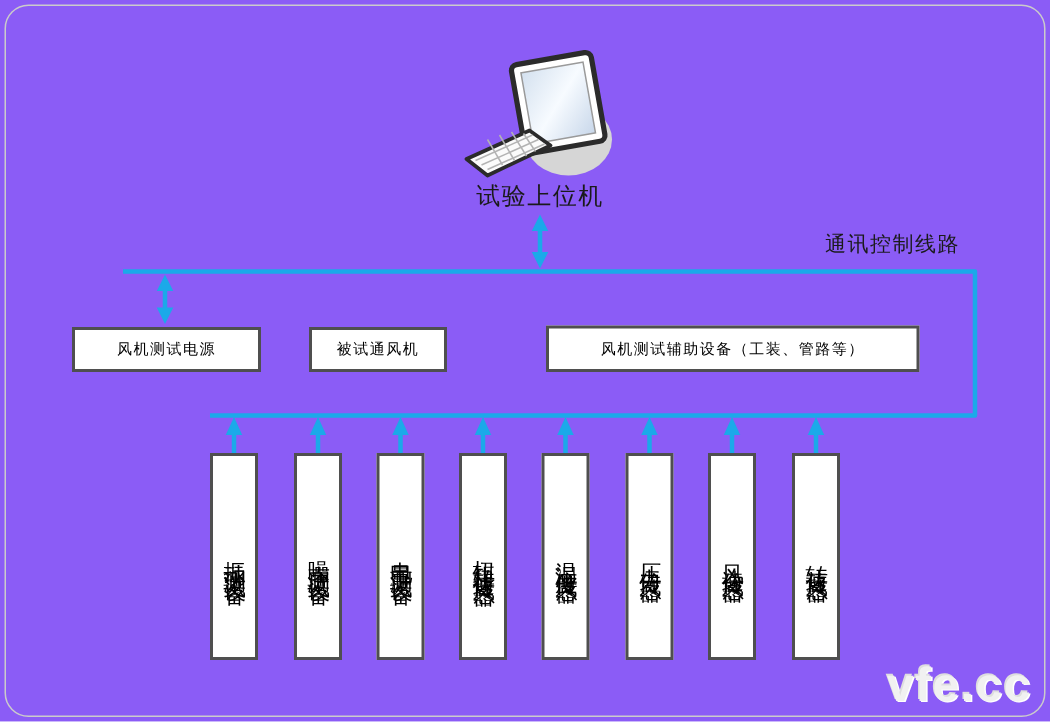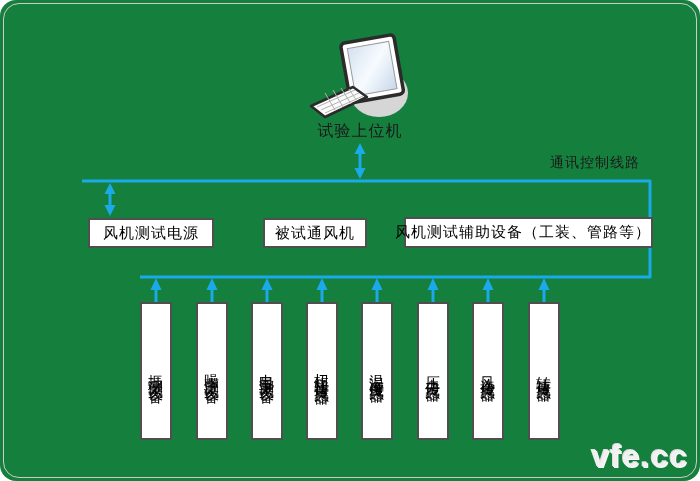--- a/index.html
+++ b/index.html
@@ -1,40 +1,40 @@
 <!DOCTYPE html>
 <html><head>
 <meta charset="utf-8">
 <style>
   * { margin:0; padding:0; box-sizing:border-box; }
   html,body { background:#fff; }
   body { font-family:"Liberation Sans","DejaVu Sans",sans-serif; color:#111; }
   .canvas {
-    position:relative; width:700px; height:481px; background:#15803d; overflow:hidden;border-radius:16px;
+    position:relative; width:700px; height:481px; background:#8b5cf6; overflow:hidden;
   }
   .frame-border {
     position:absolute; inset:3px; border:1px solid #cbcbcb; border-radius:16px;
     pointer-events:none;
   }
   .abs { position:absolute; }
   .host-label {
     left:290px; top:121px; width:140px; text-align:center;
     font-size:16px; color:#1a1a1a; letter-spacing:1px;
   }
   .bus-label {
     left:550px; top:154px; font-size:14px; color:#1a1a1a; letter-spacing:1px;
   }
   .eq-box {
     top:218px; height:30px; background:#fff; border:2px solid #4f4f4f;
     display:flex; align-items:center; justify-content:center;
-    font-size:15px; color:#000; letter-spacing:1px; white-space:nowrap;margin-left:40px;
+    font-size:10px; color:#000; letter-spacing:1px; white-space:nowrap;
   }
   .eq-1 { left:48px;  width:126px; }
-  .eq-2 { left:223px; width:104px; }
-  .eq-3 { left:364px; top:217px; width:249px; height:31px;justify-content:flex-end; }
+  .eq-2 { left:206px; width:92px; }
+  .eq-3 { left:364px; top:217px; width:249px; height:31px; }
   .sensor-box {
     top:302px; width:32px; height:138px; background:#fff; border:2px solid #4f4f4f;
     display:flex; align-items:center; justify-content:center;
   }
   .sensor-box span {
     writing-mode:vertical-rl; text-orientation:upright;
     font-size:15px; letter-spacing:3px; color:#000; line-height:1;
   }
   .s-1 { left:140px; } .s-2 { left:196px; } .s-3 { left:251px; } .s-4 { left:306px; }
   .s-5 { left:361px; } .s-6 { left:417px; } .s-7 { left:472px; } .s-8 { left:528px; }

